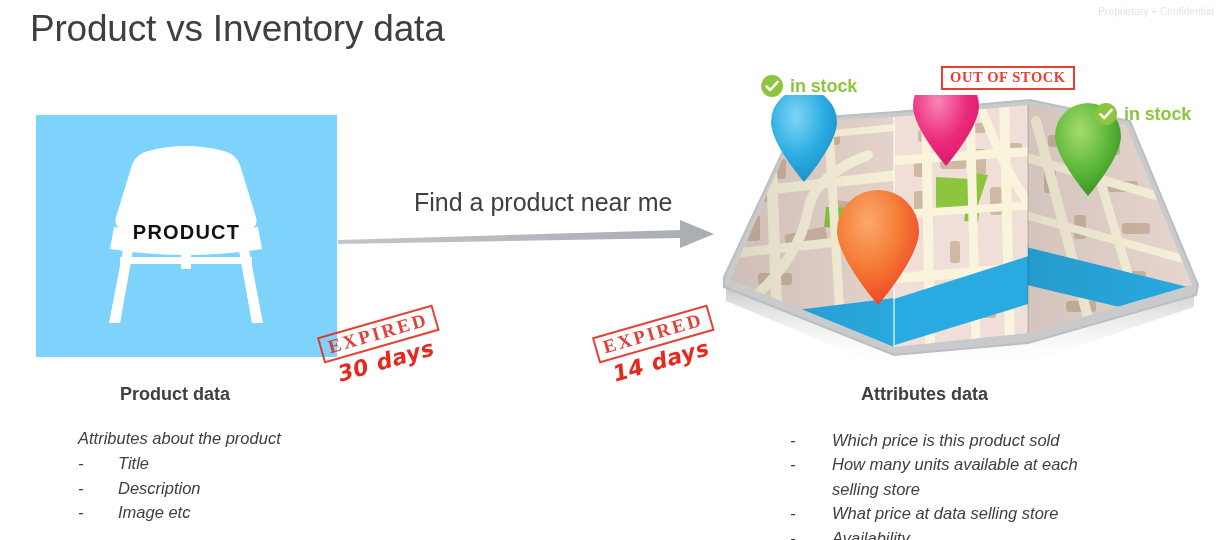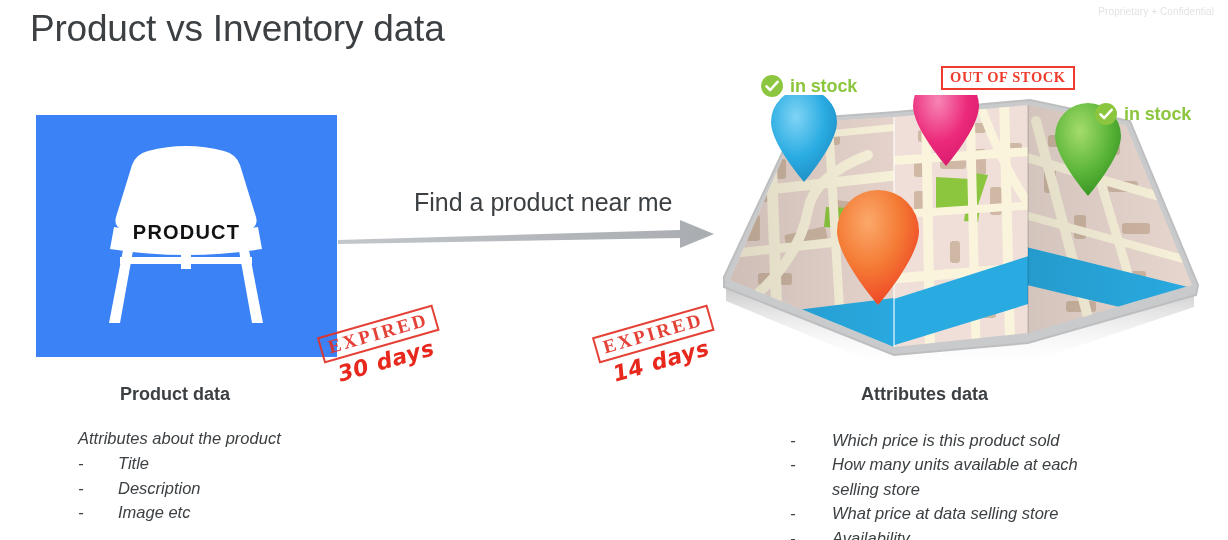--- a/index.html
+++ b/index.html
@@ -38,21 +38,21 @@
     color: #3c4043;
     letter-spacing: -0.2px;
     white-space: nowrap;
   }
 
   
   .product-tile {
     position: absolute;
     left: 36px; top: 115px;
     width: 301px; height: 242px;
-    background: #3b82f6;
+    background: #7dd3fc;
   }
   .chair-svg { position: absolute; inset: 0; }
   .product-word {
     position: absolute;
     left: 0; right: 0;
     top: 106px;
     text-align: center;
     font-size: 20px;
     font-weight: 700;
     letter-spacing: 1.2px;

